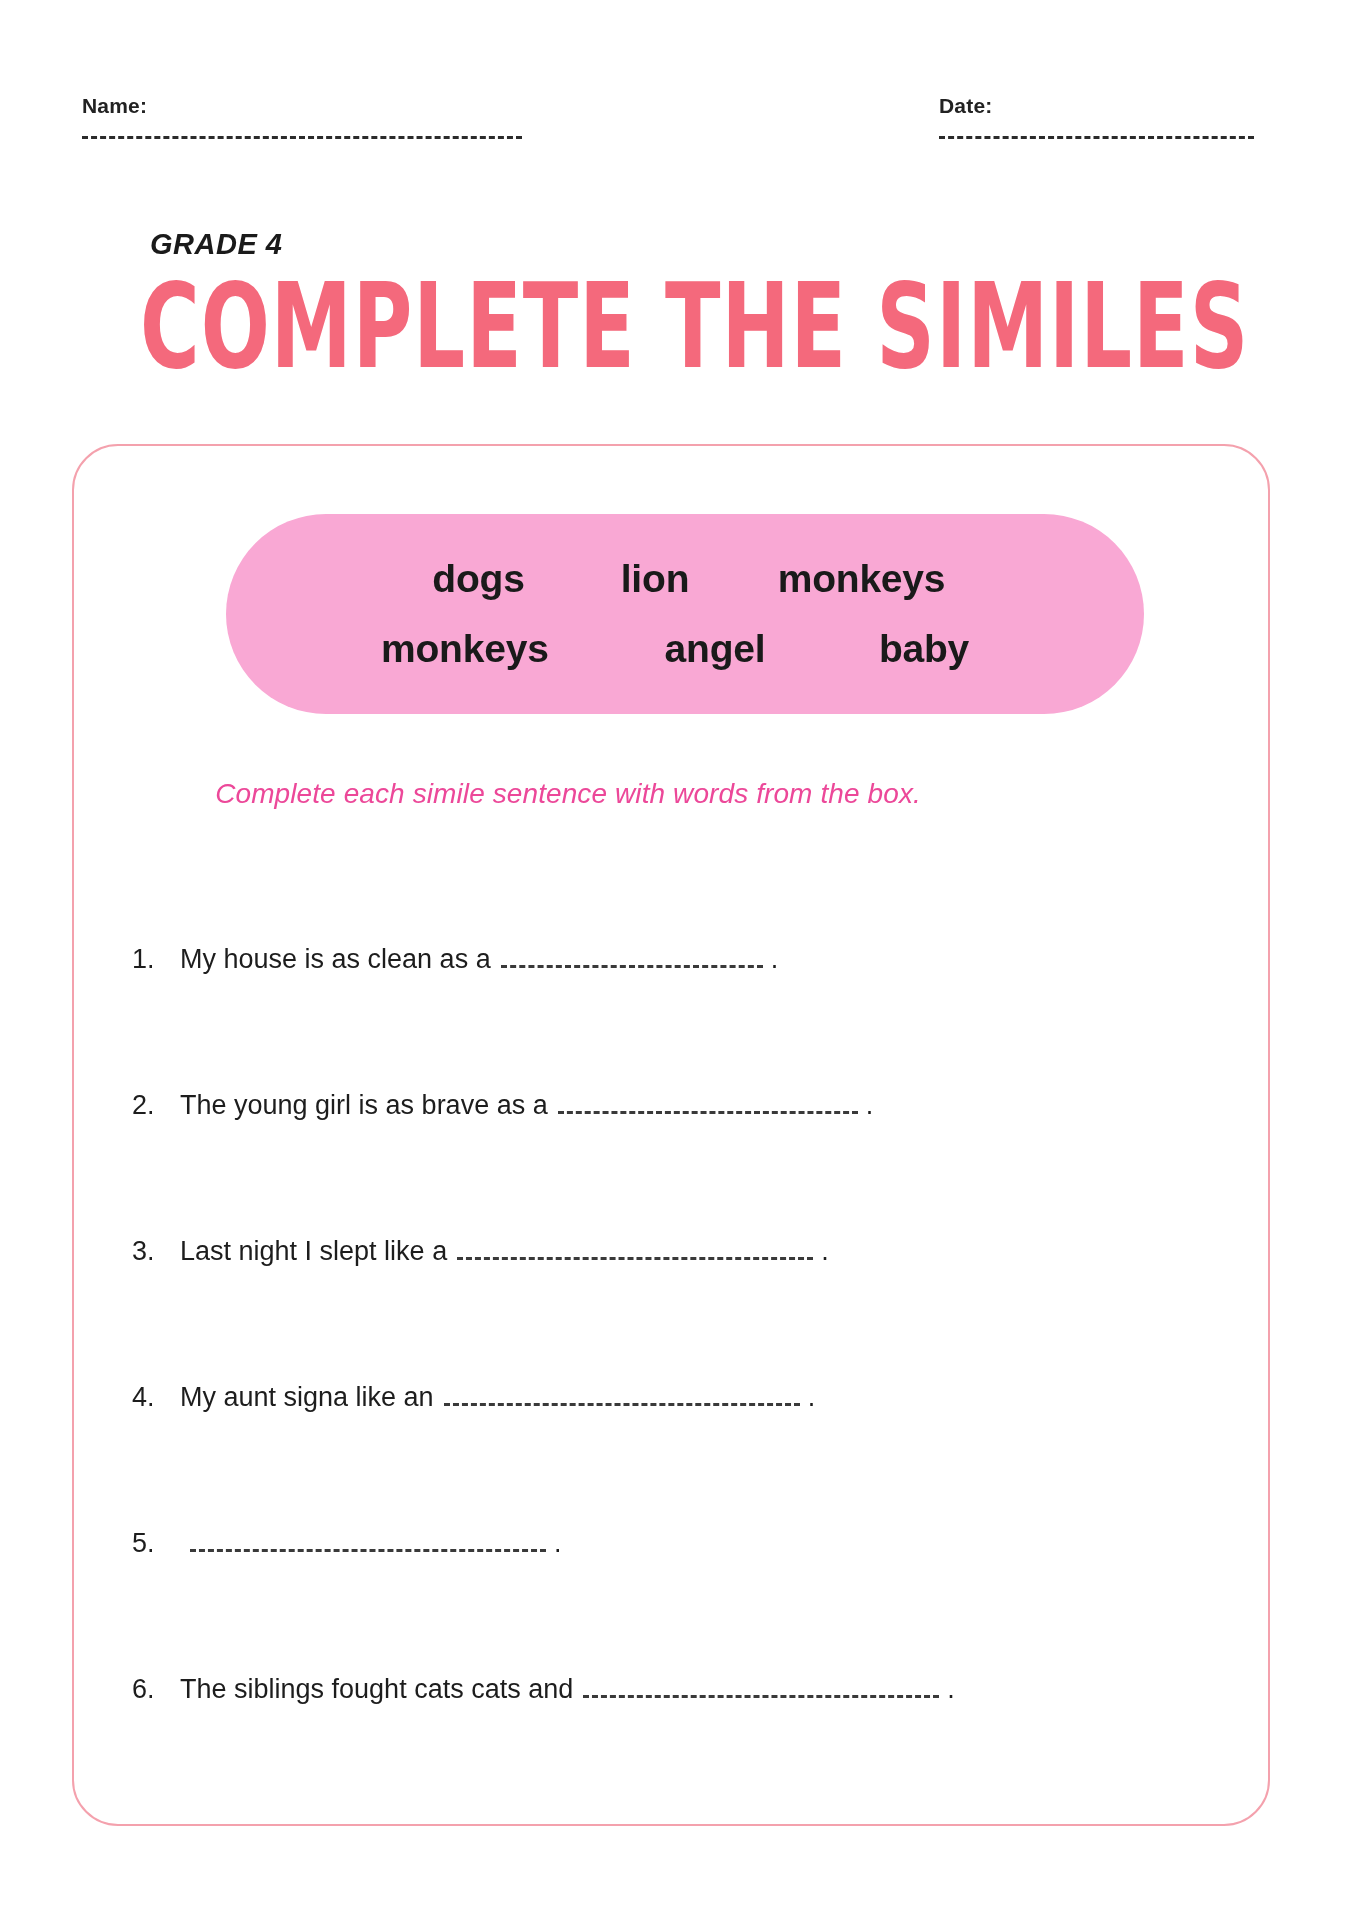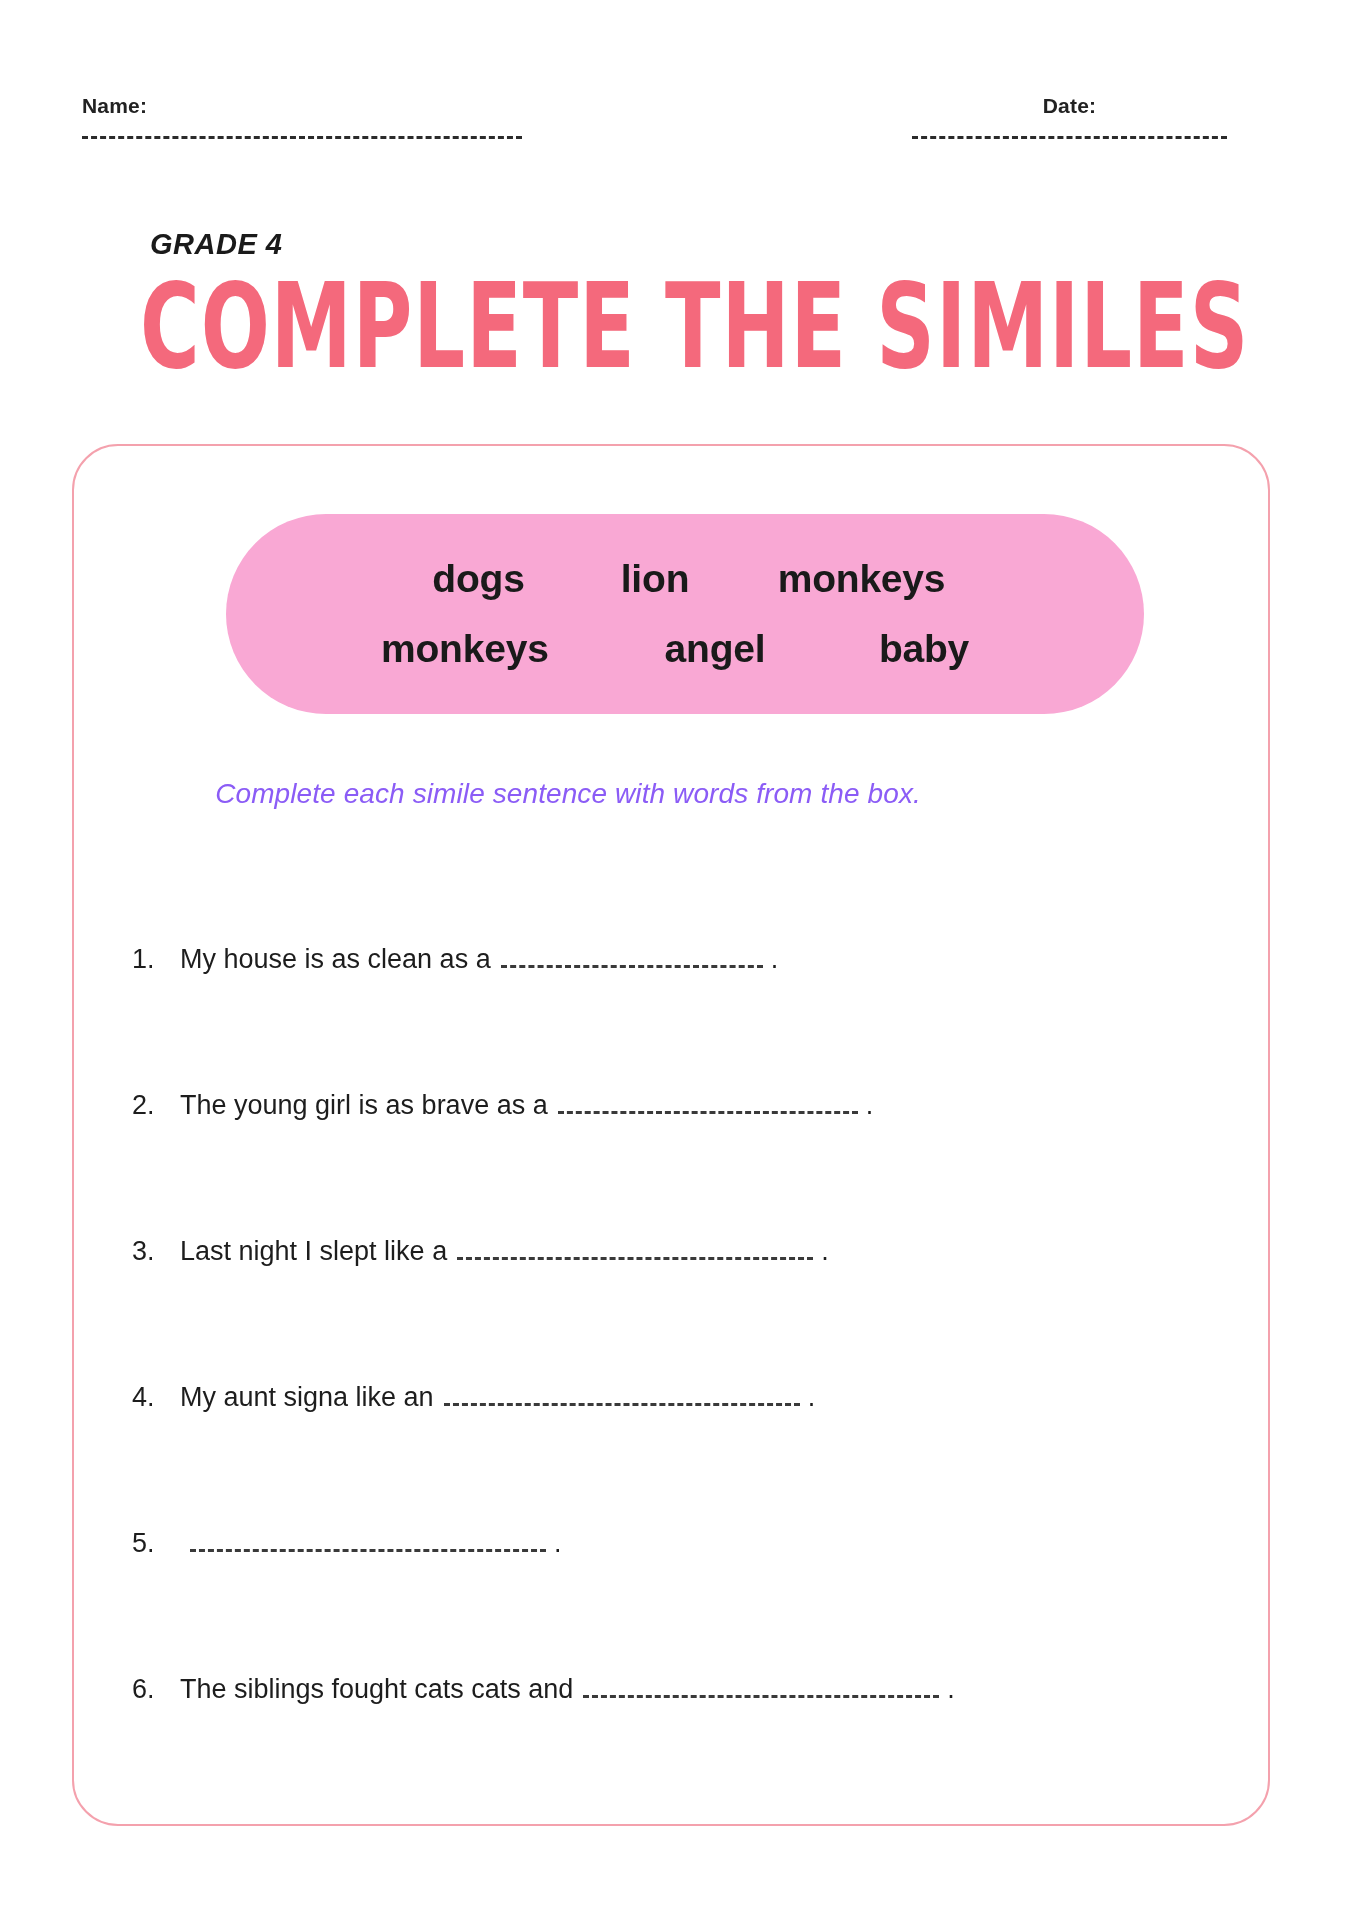--- a/index.html
+++ b/index.html
@@ -36,21 +36,21 @@
     color: #222222;
     line-height: 1;
   }
   .dashline {
     margin-top: 20px;
     height: 0;
     border-top: 3px dashed #2b2b2b;
   }
   .field-name { left: 82px; width: 440px; }
   .field-name .dashline { width: 440px; }
-  .field-date { left: 912px; width: 315px; align-items: center; }
+  .field-date { left: 939px; width: 315px; }
   .field-date .dashline { width: 315px; }
 
   
   .grade {
     position: absolute;
     left: 138px;
     top: 228px;
     font-size: 29px;
     font-weight: 800;
     font-style: italic;
@@ -119,21 +119,21 @@
 
   
   .instruction {
     position: absolute;
     left: 0;
     top: 778px;
     width: 1136px;
     text-align: center;
     font-size: 28px;
     font-style: italic;
-    color: #8b5cf6;
+    color: #ec4899;
     letter-spacing: 0.1px;
   }
 
   
   .questions {
     position: absolute;
     left: 132px;
     top: 944px;
     width: 1100px;
   }

